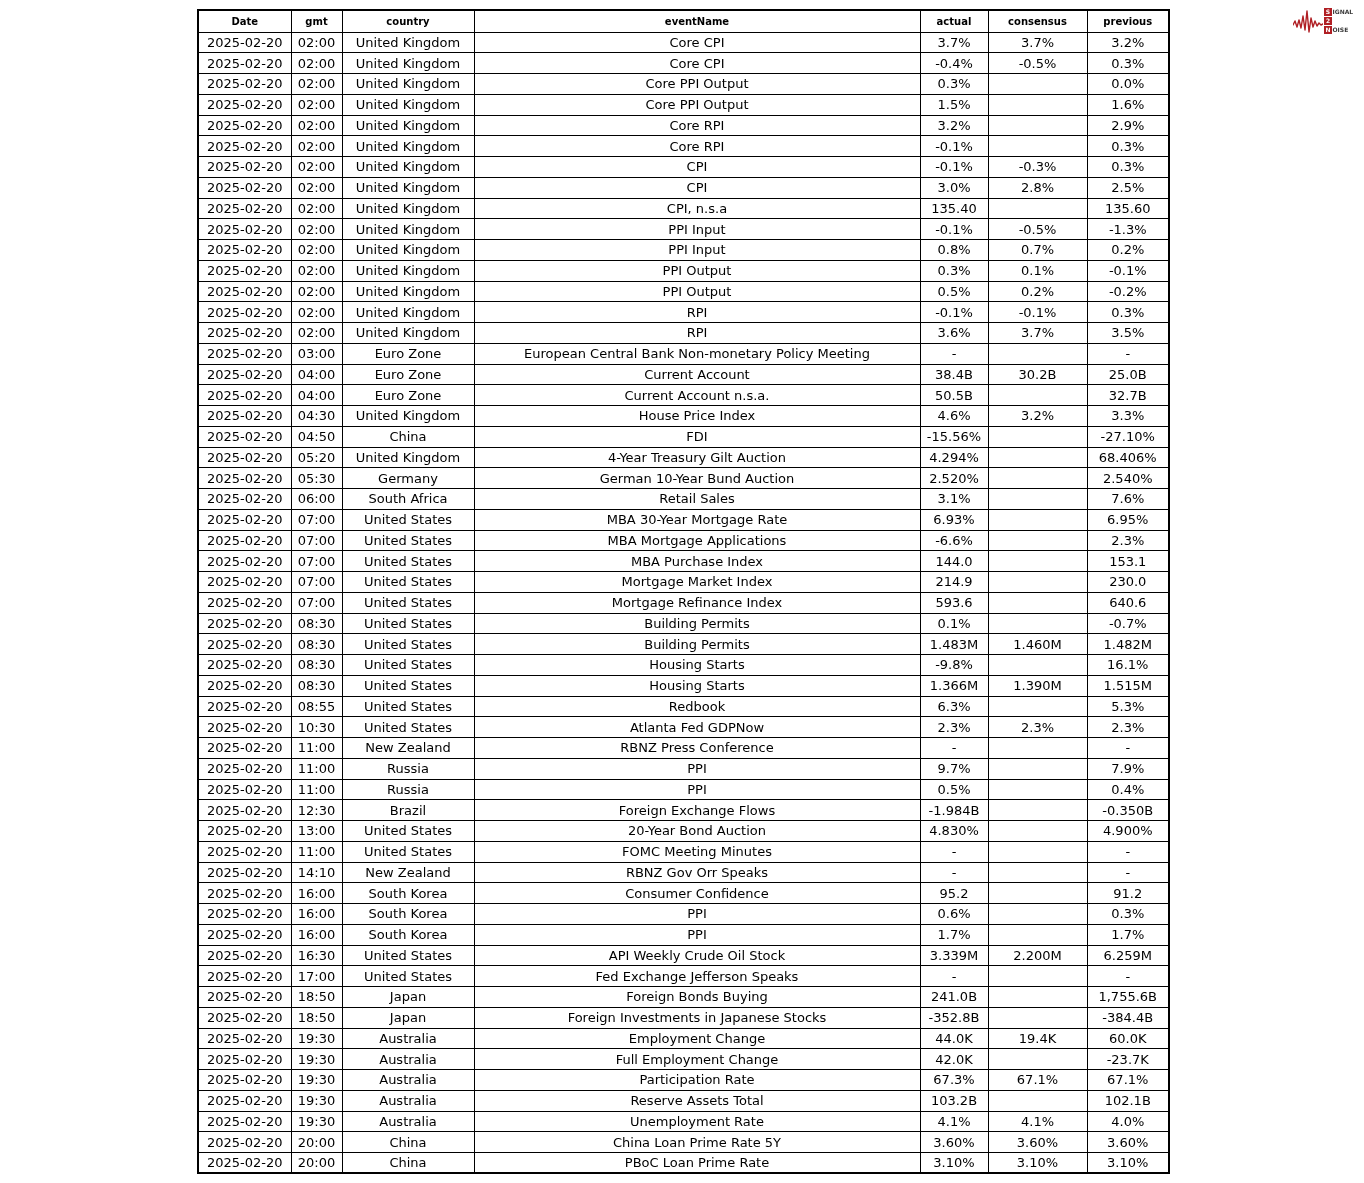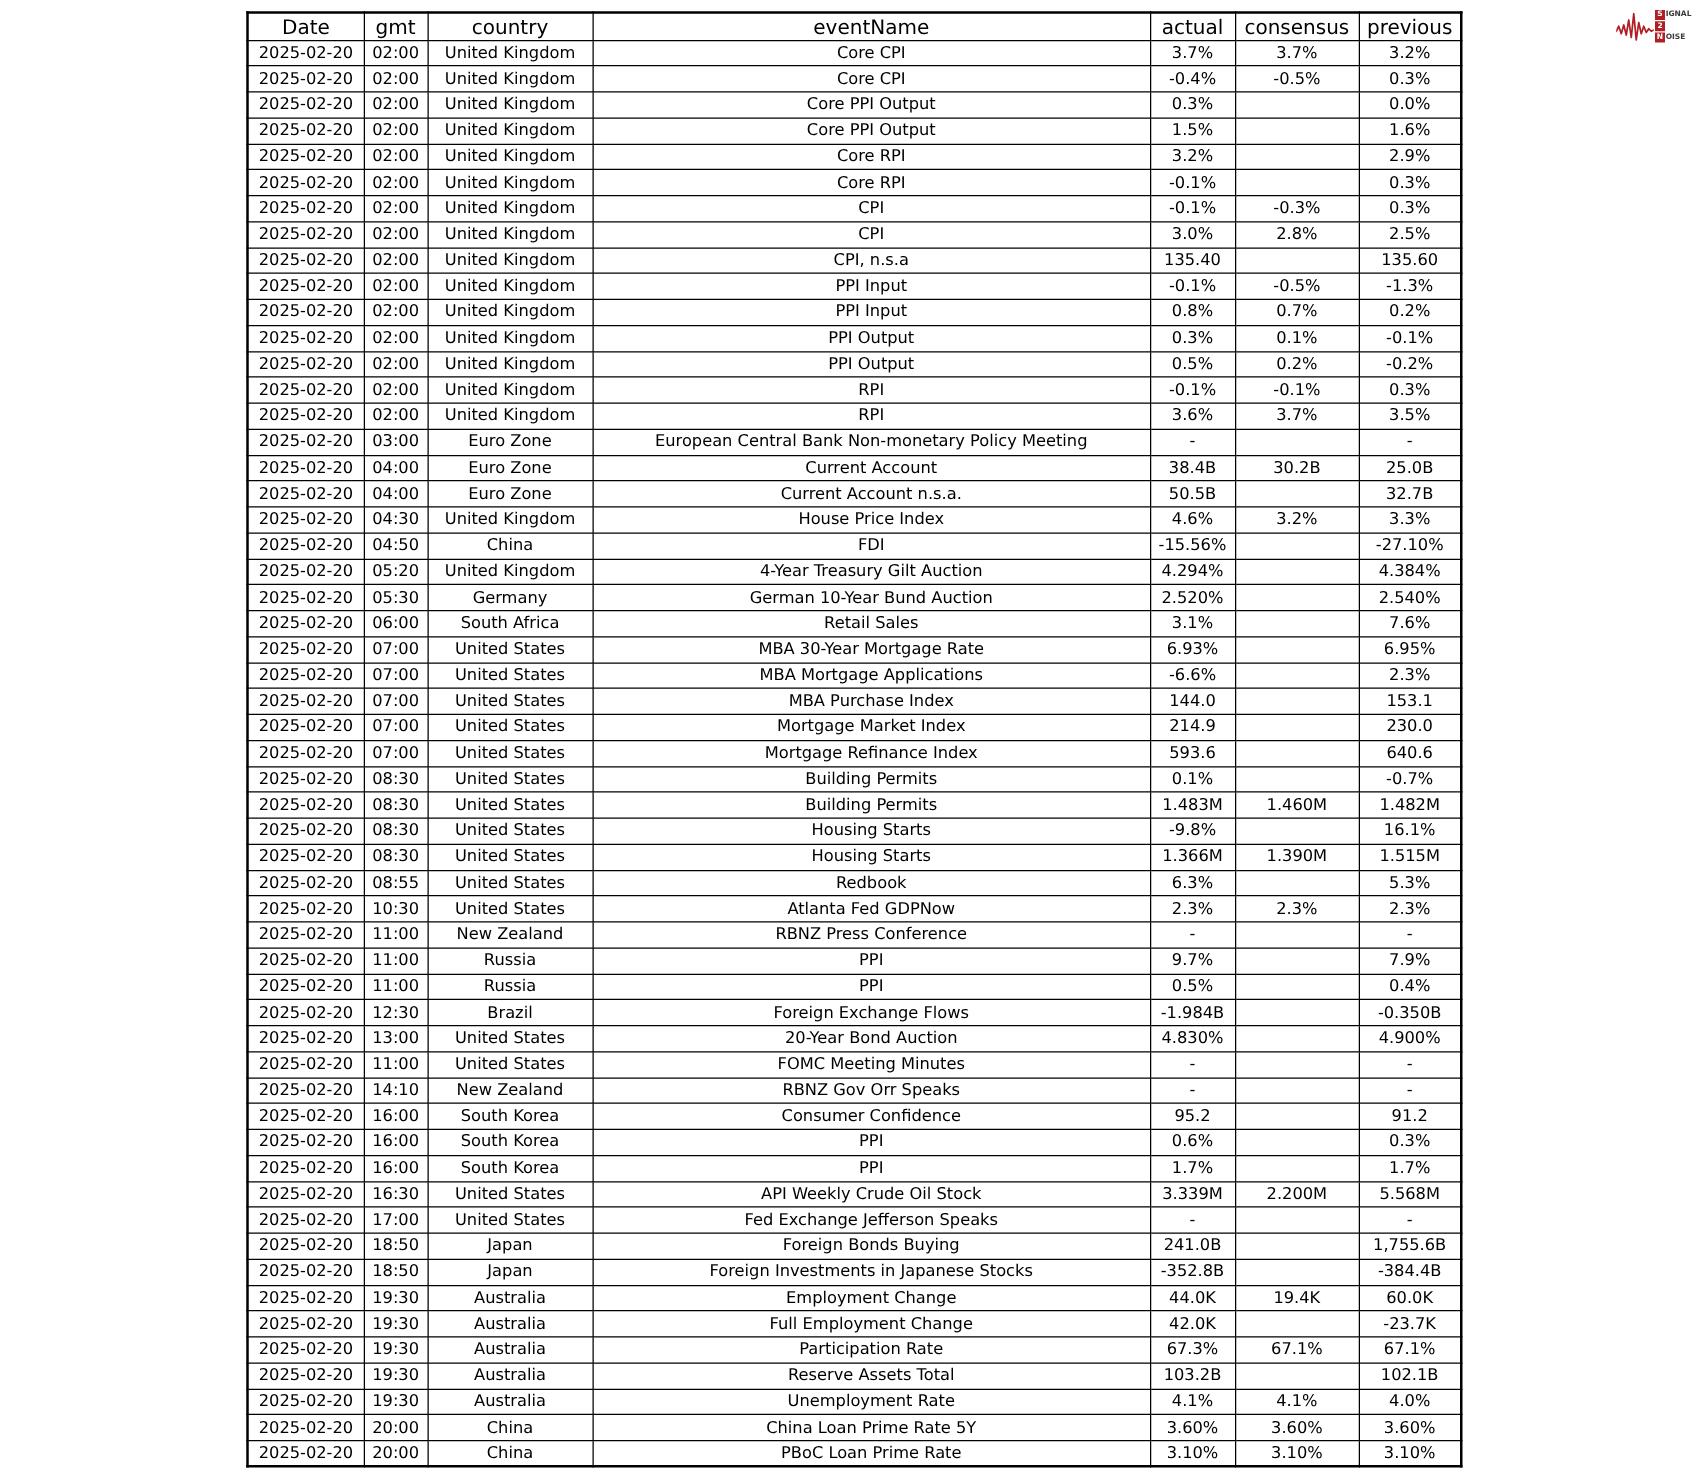--- a/index.html
+++ b/index.html
@@ -13,21 +13,21 @@
     width: 971px; border-collapse: collapse; table-layout: fixed;
     border: 2px solid #000;
     font-size: 13px; color: #000;
   }
   table.calendar th, table.calendar td {
     border: 1px solid #000;
     text-align: center; vertical-align: middle;
     padding: 0 2px; height: 20.76px;
     white-space: nowrap; overflow: hidden;
   }
-  table.calendar th { font-weight: normal; font-size: 16px; height: 22px; }
+  table.calendar th { font-weight: bold; font-size: 10px; height: 22px; }
 
   col.c-date { width: 93px; }
   col.c-gmt { width: 51px; }
   col.c-country { width: 132px; }
   col.c-event { width: 446px; }
   col.c-actual { width: 68px; }
   col.c-consensus { width: 99px; }
   col.c-previous { width: 82px; }
 
   
@@ -249,21 +249,21 @@
           <td></td>
           <td>-27.10%</td>
         </tr>
         <tr>
           <td>2025-02-20</td>
           <td>05:20</td>
           <td>United Kingdom</td>
           <td>4-Year Treasury Gilt Auction</td>
           <td>4.294%</td>
           <td></td>
-          <td>4.384%</td>
+          <td>68.406%</td>
         </tr>
         <tr>
           <td>2025-02-20</td>
           <td>05:30</td>
           <td>Germany</td>
           <td>German 10-Year Bund Auction</td>
           <td>2.520%</td>
           <td></td>
           <td>2.540%</td>
         </tr>
@@ -465,21 +465,21 @@
           <td></td>
           <td>1.7%</td>
         </tr>
         <tr>
           <td>2025-02-20</td>
           <td>16:30</td>
           <td>United States</td>
           <td>API Weekly Crude Oil Stock</td>
           <td>3.339M</td>
           <td>2.200M</td>
-          <td>5.568M</td>
+          <td>6.259M</td>
         </tr>
         <tr>
           <td>2025-02-20</td>
           <td>17:00</td>
           <td>United States</td>
           <td>Fed Exchange Jefferson Speaks</td>
           <td>-</td>
           <td></td>
           <td>-</td>
         </tr>

